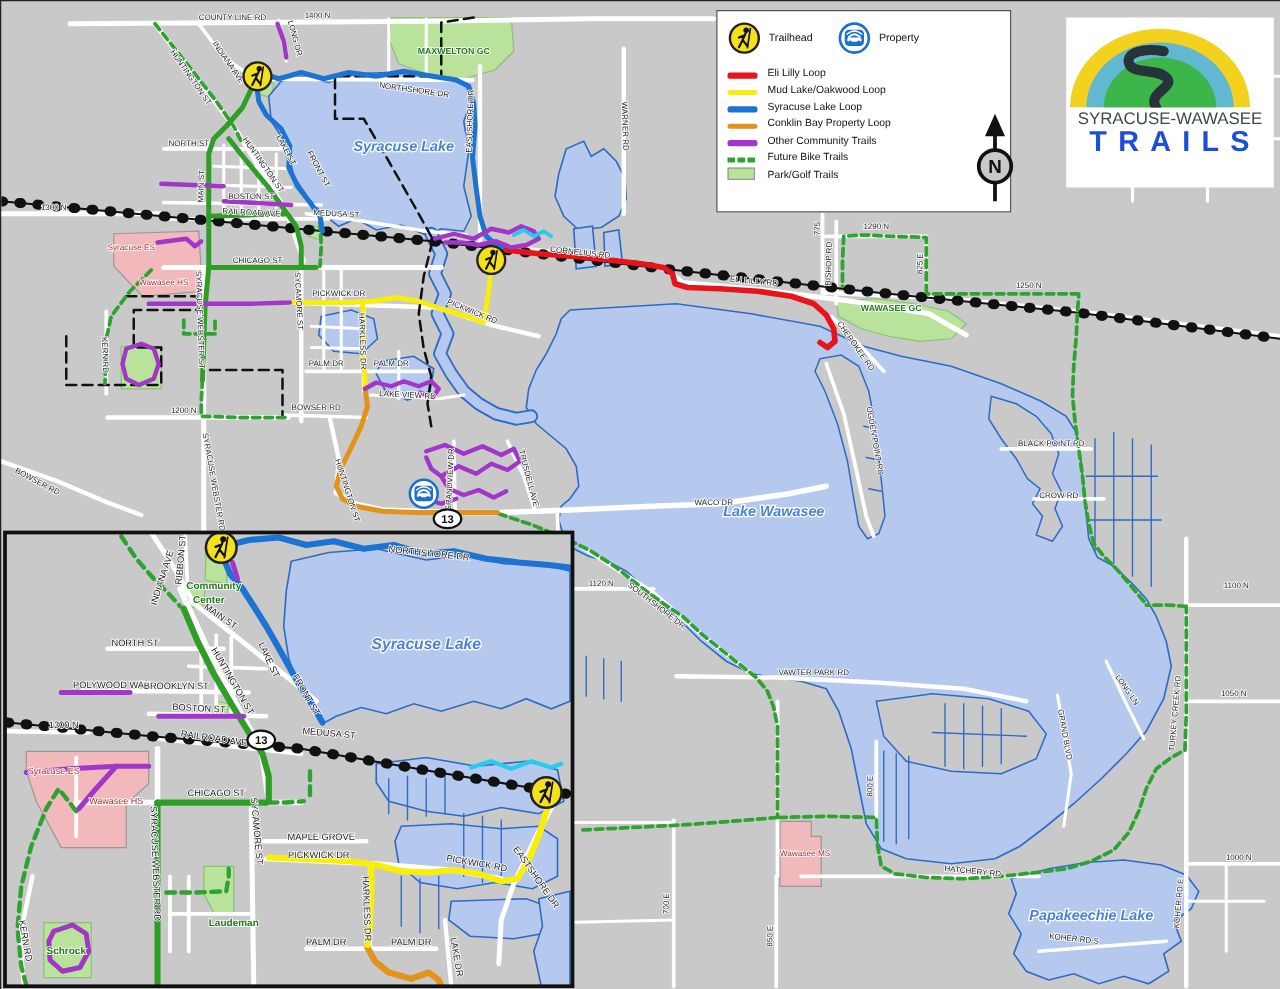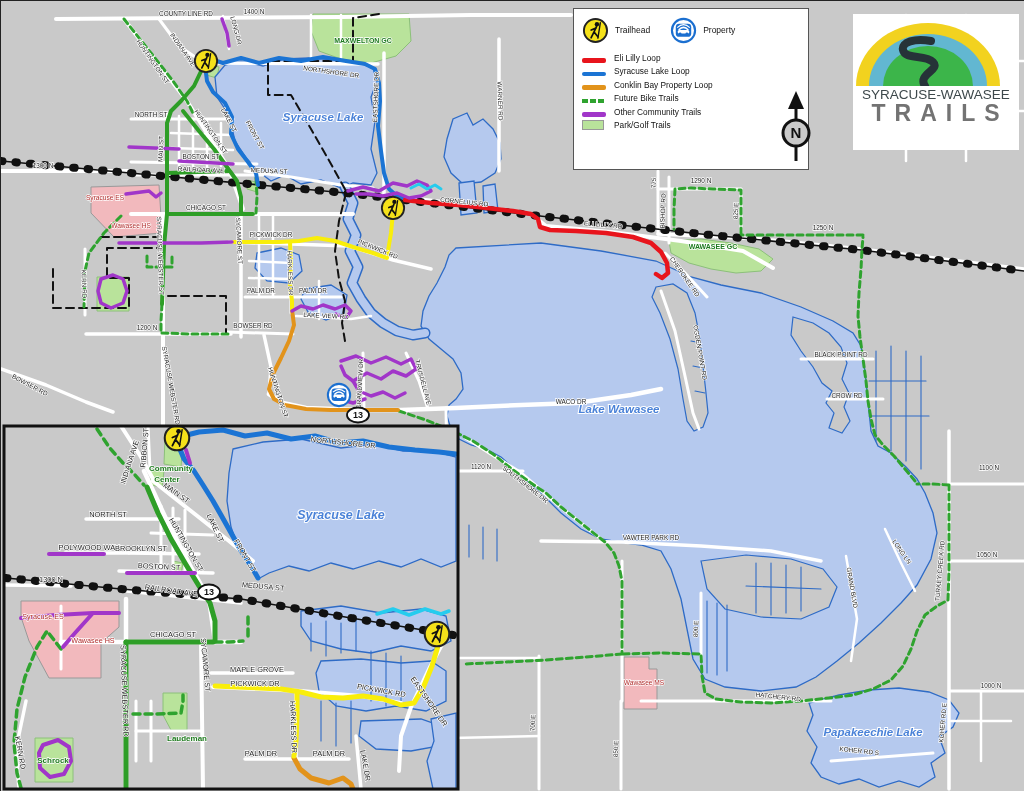--- a/index.html
+++ b/index.html
@@ -26,21 +26,21 @@
   .lg-head .cap{font-size:8.5px;color:#111;margin-right:14px;}
   .lg-row{display:flex;align-items:flex-end;height:13.5px;}
   .sw{width:24px;margin-right:8px;flex:0 0 24px;display:flex;align-items:center;}
   .sw .line{width:24px;height:4.5px;border-radius:2px;}
   .sw .dash{width:6px;height:4.5px;margin-right:2px;}
   .sw .rect{width:22px;height:10px;border:1px solid #999;box-sizing:border-box;}
   .lg-row .cap{font-size:8.3px;color:#111;}
   
   .logo{position:absolute;left:852px;top:13px;width:166px;height:136px;background:#fff;text-align:center;}
   .logo .l1{font-size:13.5px;font-weight:normal;color:#3d484b;letter-spacing:0px;margin-top:1px;}
-  .logo .l2{font-size:23px;font-weight:bold;color:#737373;letter-spacing:9px;margin-left:8px;margin-top:-2px;}
+  .logo .l2{font-size:23px;font-weight:bold;color:#1d4ed8;letter-spacing:9px;margin-left:8px;margin-top:-2px;}
   .north{position:absolute;left:773px;top:90px;}
 </style>
 </head>
 <body>
 
 <div class="stage">
 
   <svg id="map" width="1024" height="791" viewBox="0 0 1024 791">
     <defs>
       <symbol id="sym-trailhead" viewBox="-14 -14 28 28">
@@ -428,43 +428,49 @@
     </div>
     <div id="legend-items">
         <div class="lg-row">
           <span class="sw">
             <span class="line" style="background: rgb(232, 20, 28);"></span>
           </span>
           <span class="cap">Eli Lilly Loop</span>
         </div>
         <div class="lg-row">
           <span class="sw">
+            <span class="line" style="background: rgb(249, 238, 10);"></span>
+          </span>
+          <span class="cap">Mud Lake/Oakwood Loop</span>
+        </div>
+        <div class="lg-row">
+          <span class="sw">
             <span class="line" style="background: rgb(27, 116, 212);"></span>
           </span>
           <span class="cap">Syracuse Lake Loop</span>
         </div>
         <div class="lg-row">
           <span class="sw">
             <span class="line" style="background: rgb(226, 147, 27);"></span>
           </span>
           <span class="cap">Conklin Bay Property Loop</span>
+        </div>
+        <div class="lg-row">
+          <span class="sw">
+            <span class="line" style="background: rgb(161, 54, 201);"></span>
+          </span>
+          <span class="cap">Other Community Trails</span>
         </div>
         <div class="lg-row">
           <span class="sw">
             <span class="dash" style="background: rgb(47, 163, 47);"></span>
             <span class="dash" style="background: rgb(47, 163, 47);"></span>
             <span class="dash" style="background: rgb(47, 163, 47);"></span>
           </span>
           <span class="cap">Future Bike Trails</span>
-        </div>
-        <div class="lg-row">
-          <span class="sw">
-            <span class="line" style="background: rgb(161, 54, 201);"></span>
-          </span>
-          <span class="cap">Other Community Trails</span>
         </div>
         <div class="lg-row">
           <span class="sw">
             <span class="rect" style="background: rgb(185, 227, 155);"></span>
           </span>
           <span class="cap">Park/Golf Trails</span>
         </div>
       </div>
   </div>
 

